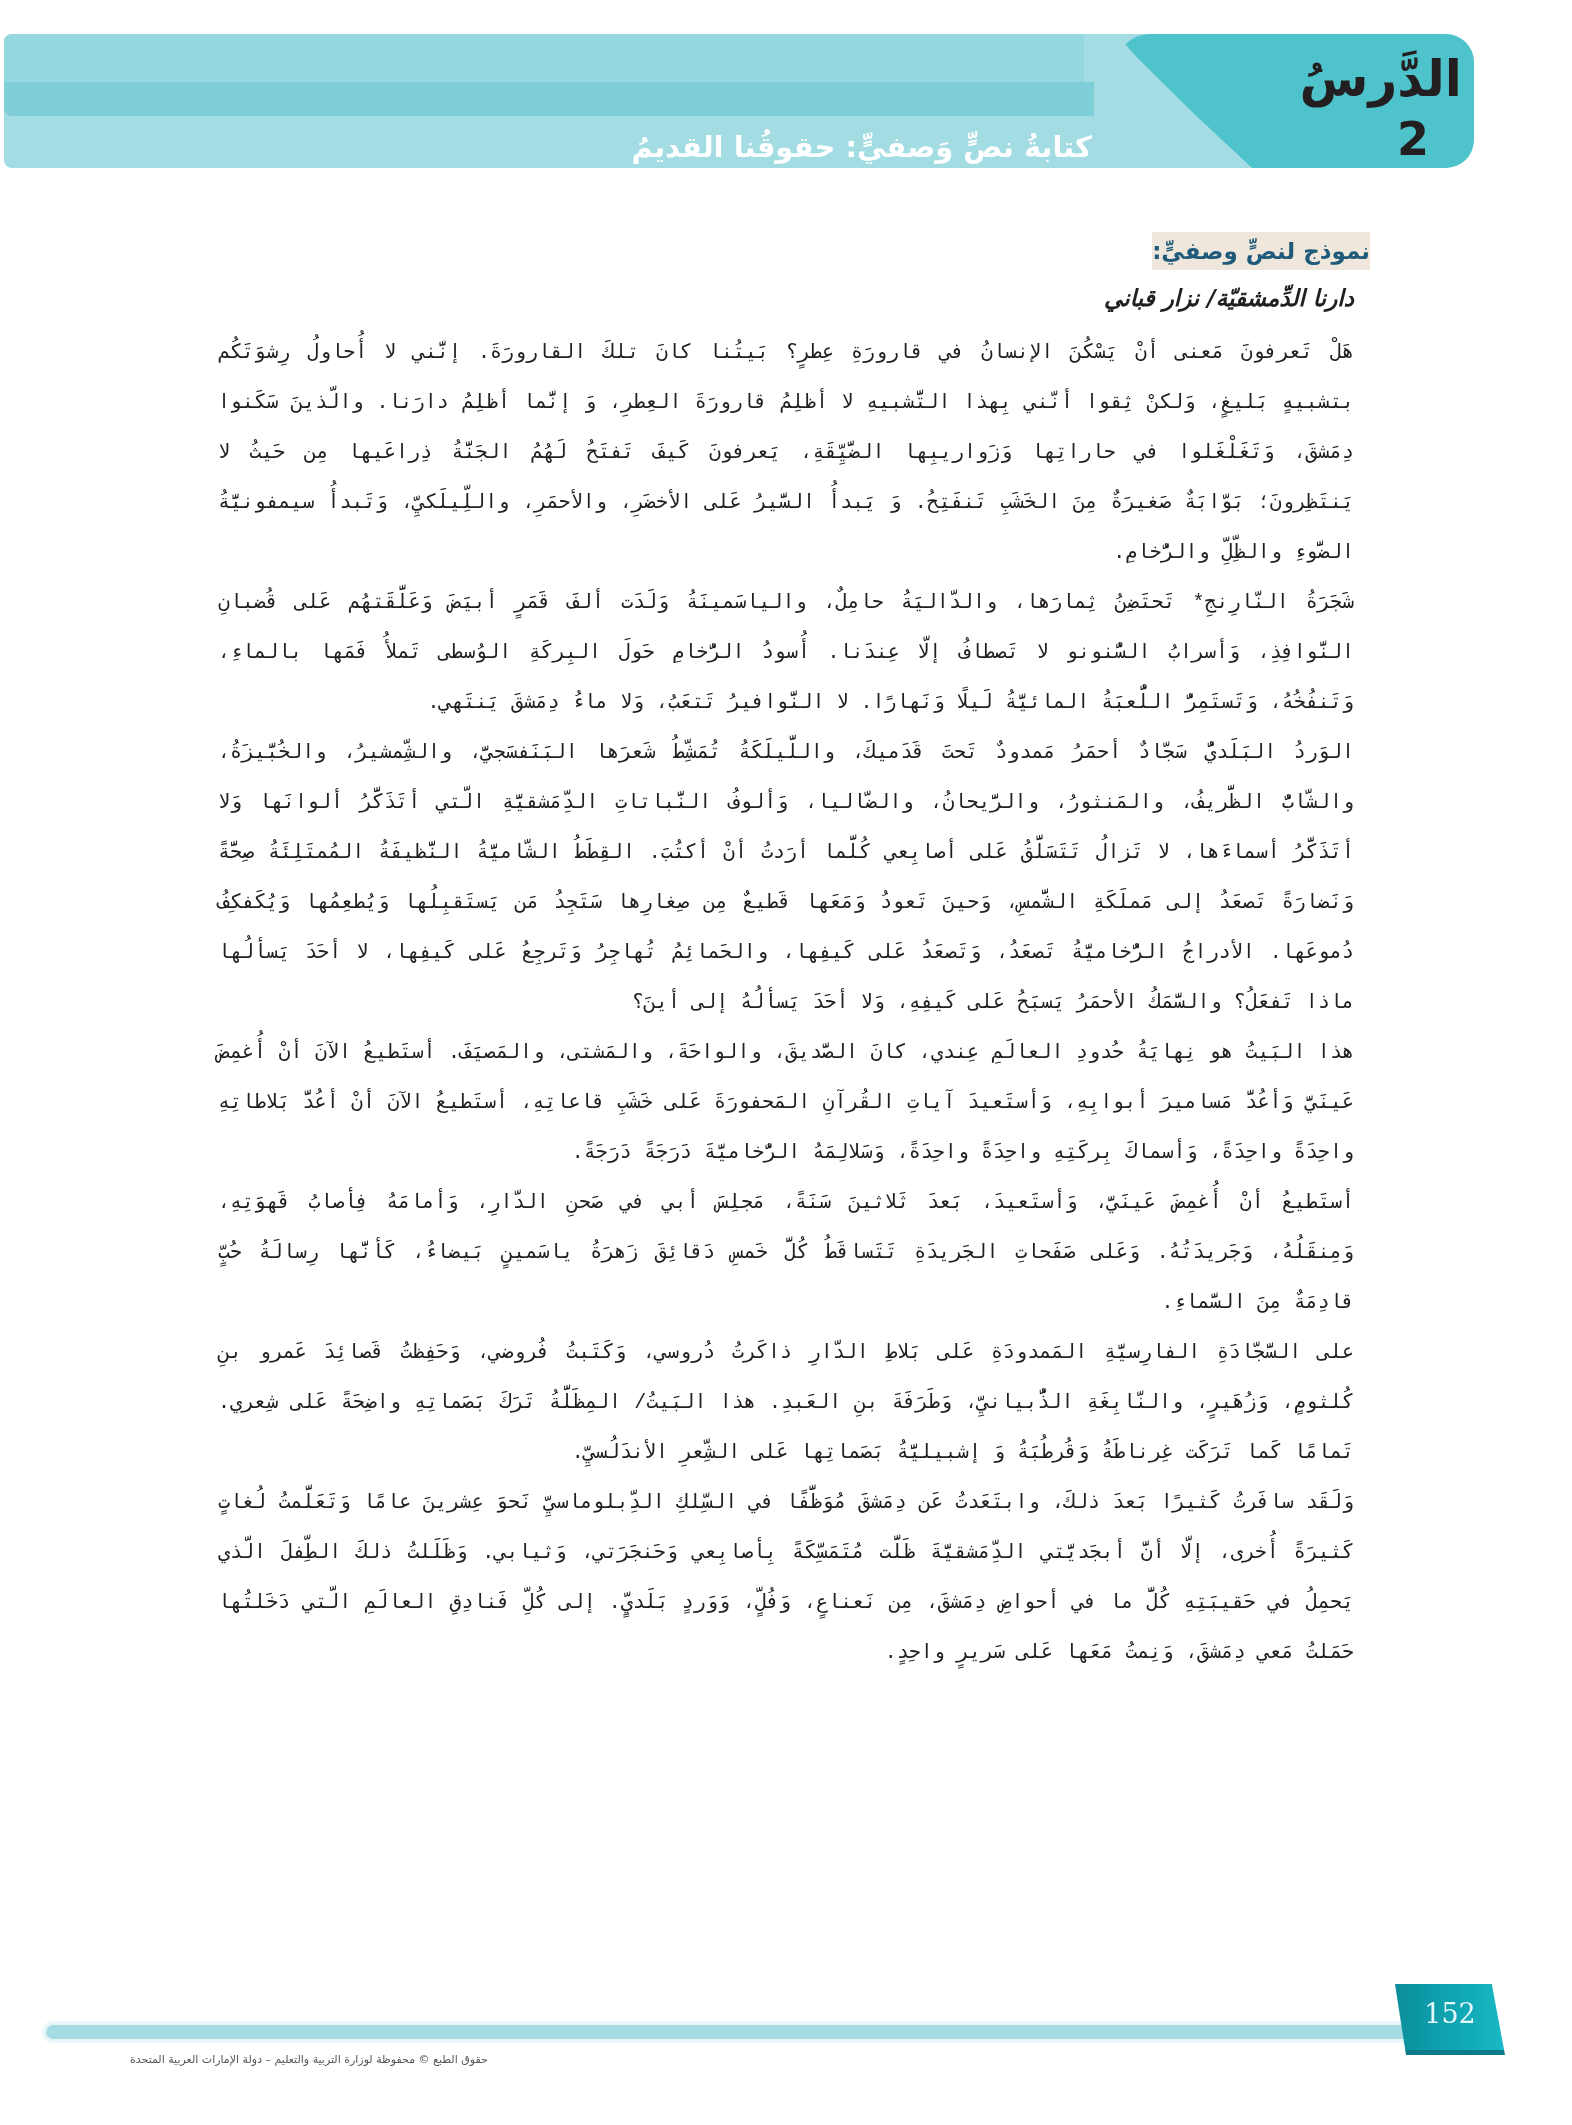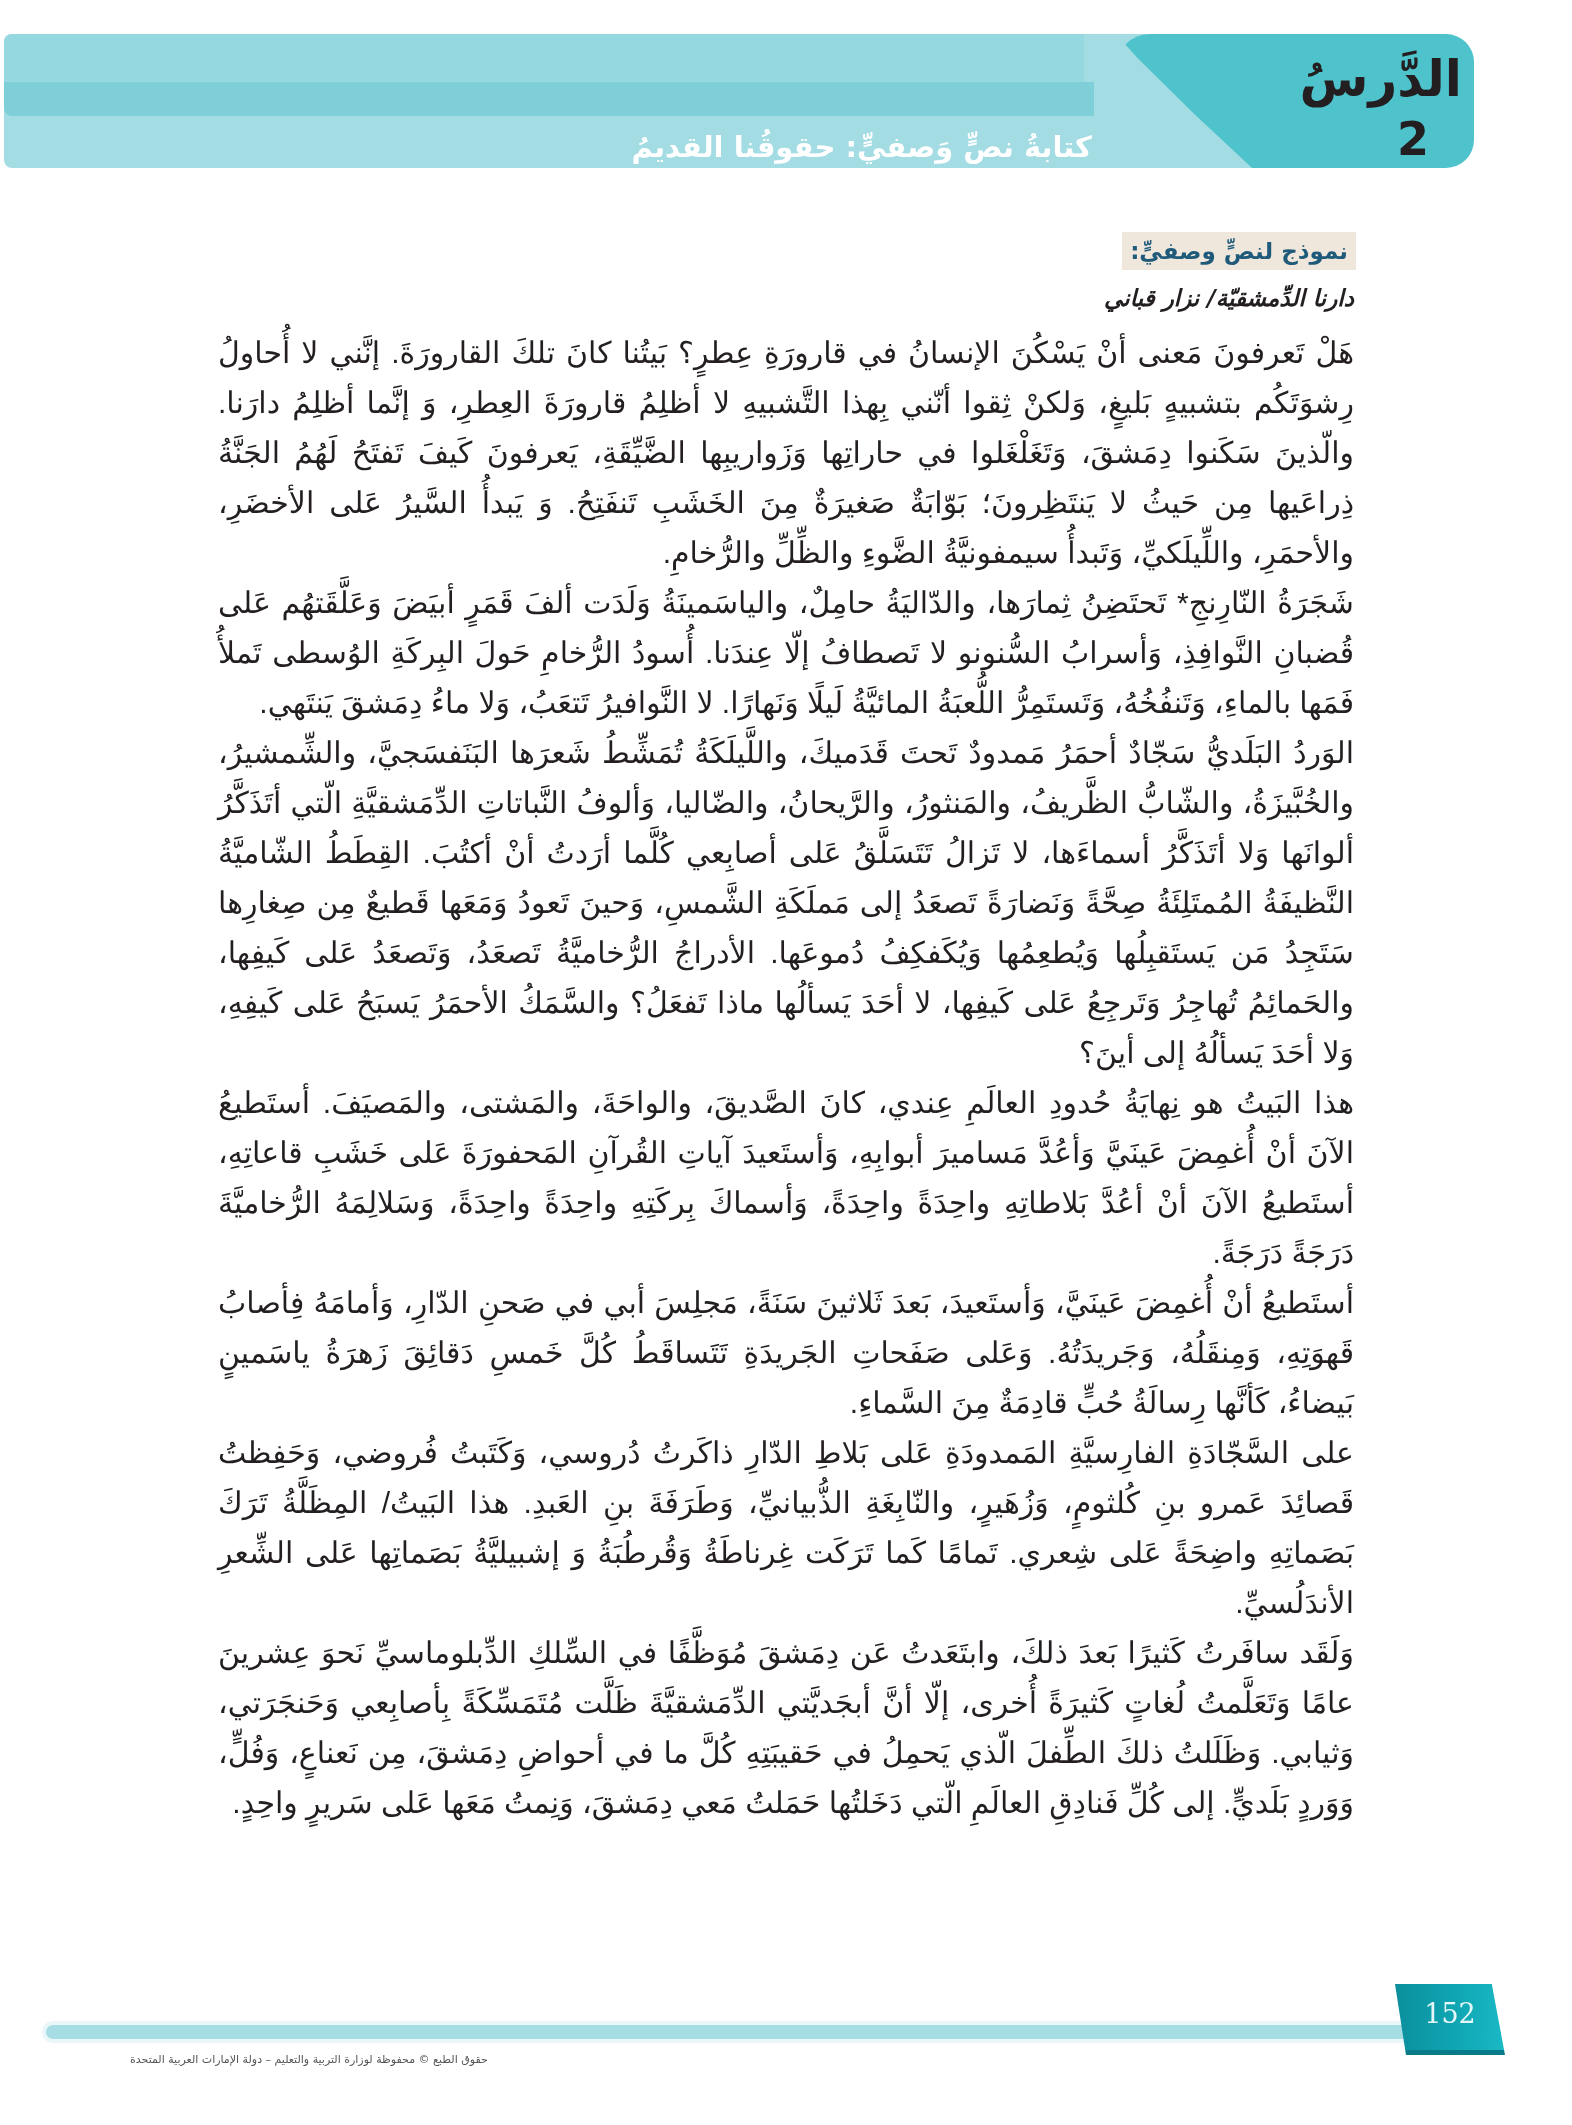--- a/index.html
+++ b/index.html
@@ -18,29 +18,29 @@
                  background: #4fc3cc; border-radius: 34px 28px 28px 0;
                  clip-path: polygon(0 0, 100% 0, 100% 100%, 38% 100%, 22% 60%, 6% 18%); }
   .lesson-word { position: absolute; right: 110px; top: 50px; font-size: 50px; font-weight: bold;
                  color: #231f20; font-family: "DejaVu Sans", sans-serif; }
   .lesson-num { position: absolute; right: 143px; top: 112px; font-size: 46px; font-weight: bold;
                 color: #231f20; font-family: "DejaVu Sans", sans-serif; }
   .lesson-title { position: absolute; right: 480px; top: 130px; font-size: 29px; color: #ffffff;
                   font-weight: bold; direction: rtl; }
 
   
-  .section-head { position: absolute; right: 216px; top: 232px; background: #efe7dc;
-                  color: #1f5a7a; font-weight: bold; font-size: 23px; padding: 6px 8px;
+  .section-head { position: absolute; right: 202px; top: 232px; background: #efe7dc;
+                  color: #1f5a7a; font-weight: bold; font-size: 23px; padding: 6px 0;
                   direction: rtl; }
   .source-line { position: absolute; right: 218px; top: 285px; font-size: 23px; font-weight: bold;
                  direction: rtl; color: #231f20; font-style: italic; }
 
   
   .body-text { position: absolute; left: 218px; right: 218px; top: 328px; direction: rtl;
-               text-align: justify; font-family: Liberation Sans, sans-serif; font-size: 30px;
+               text-align: justify; font-family: Liberation Mono, monospace; font-size: 20px;
                line-height: 50px; color: #231f20; }
   .body-text p { margin: 0; }
 
   
   .footer-bar { position: absolute; left: 46px; top: 2025px; width: 1410px; height: 14px;
                 background: #a6dce3; border-radius: 7px; box-shadow: 0 0 0 4px #eaf7f9; }
   .page-badge { position: absolute; left: 1395px; top: 1984px; width: 110px; height: 66px;
                 background: linear-gradient(90deg, #0b8e9c 0%, #0fa6b3 55%, #1ab9c5 100%);
                 clip-path: polygon(0 0, 88% 0, 100% 100%, 10% 100%);
                 border-bottom: 5px solid #0a7b88; }

